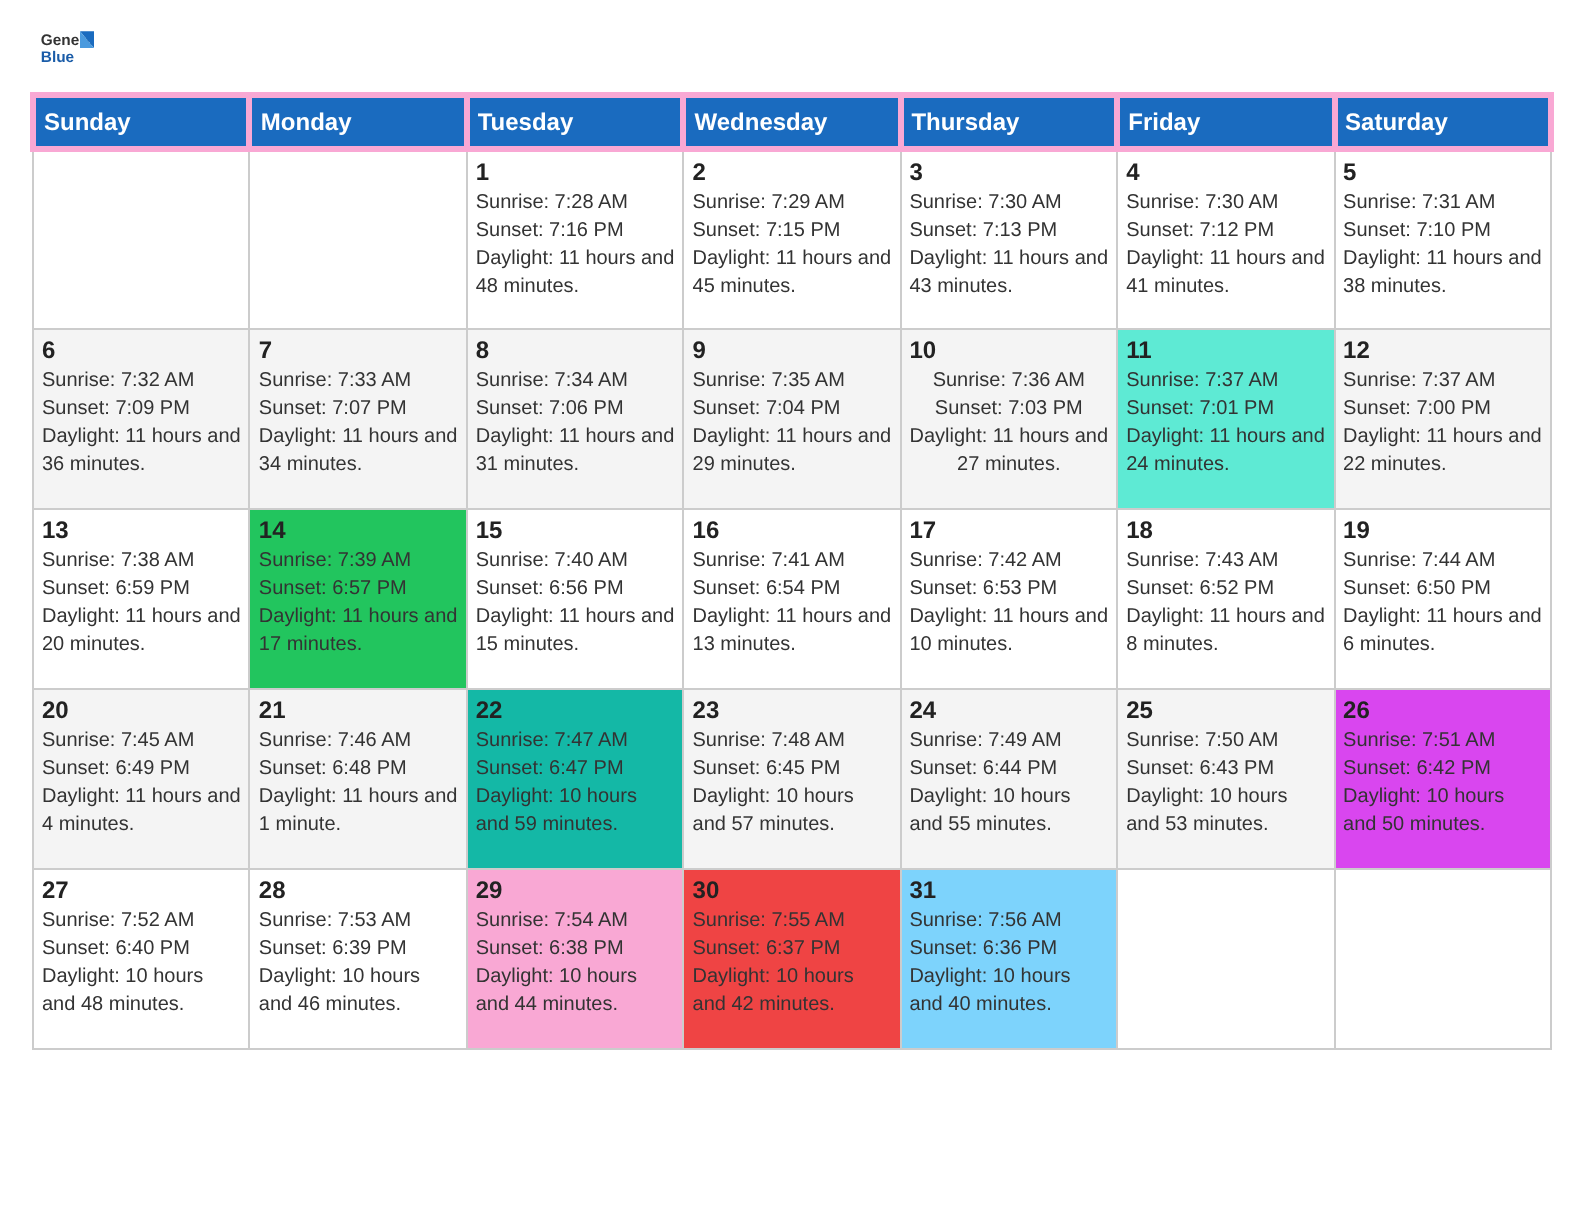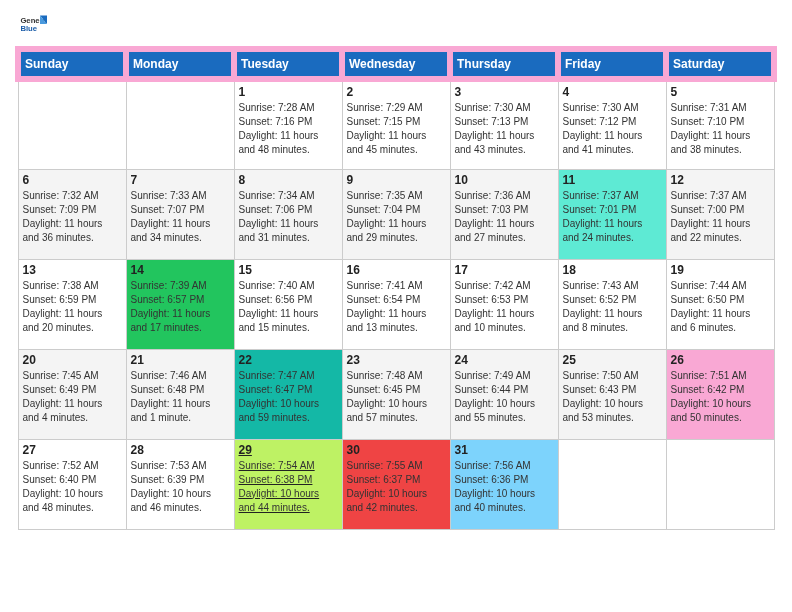--- a/index.html
+++ b/index.html
@@ -44,21 +44,21 @@
       border-collapse: collapse;
       table-layout: fixed;
     }
     .calendar th {
       background: #1a6bbf;
       color: #fff;
       font-size: 12px;
       font-weight: bold;
       padding: 5px 4px;
       text-align: left;
-      border: 6px solid #f9a8d4;
+      border: 3px solid #f9a8d4;
     }
     .calendar td {
       border: 1px solid #ccc;
       vertical-align: top;
       padding: 3px 4px;
       font-size: 10.5px;
       color: #222;
       min-height: 80px;
       height: 90px;
     }
@@ -166,21 +166,21 @@
 Daylight: 11 hours and 31 minutes.</div>
         </td>
         <td style="background: rgb(244, 244, 244);">
           <span class="day-num">9</span>
           <div class="day-info" style="white-space: pre-line;">Sunrise: 7:35 AM
 Sunset: 7:04 PM
 Daylight: 11 hours and 29 minutes.</div>
         </td>
         <td style="background: rgb(244, 244, 244);">
           <span class="day-num">10</span>
-          <div class="day-info" style="white-space: pre-line;">Sunrise: 7:36 AM
+          <div class="day-info" style="white-space: pre-line; text-align: center;">Sunrise: 7:36 AM
 Sunset: 7:03 PM
 Daylight: 11 hours and 27 minutes.</div>
         </td>
         <td style="background: #5eead4;">
           <span class="day-num">11</span>
           <div class="day-info" style="white-space: pre-line;">Sunrise: 7:37 AM
 Sunset: 7:01 PM
 Daylight: 11 hours and 24 minutes.</div>
         </td>
         <td style="background: rgb(244, 244, 244);">
@@ -264,41 +264,41 @@
           <div class="day-info" style="white-space: pre-line;">Sunrise: 7:49 AM
 Sunset: 6:44 PM
 Daylight: 10 hours and 55 minutes.</div>
         </td>
         <td style="background: rgb(244, 244, 244);">
           <span class="day-num">25</span>
           <div class="day-info" style="white-space: pre-line;">Sunrise: 7:50 AM
 Sunset: 6:43 PM
 Daylight: 10 hours and 53 minutes.</div>
         </td>
-        <td style="background: #f9a8d4; margin-left: 20px;">
+        <td style="background: #d946ef; margin-left: 20px;">
           <span class="day-num">26</span>
           <div class="day-info" style="white-space: pre-line;">Sunrise: 7:51 AM
 Sunset: 6:42 PM
 Daylight: 10 hours and 50 minutes.</div>
         </td>
       </tr>
       <tr>
         <td style="background: rgb(255, 255, 255);">
           <span class="day-num">27</span>
           <div class="day-info" style="white-space: pre-line;">Sunrise: 7:52 AM
 Sunset: 6:40 PM
 Daylight: 10 hours and 48 minutes.</div>
         </td>
         <td style="background: rgb(255, 255, 255);">
           <span class="day-num">28</span>
           <div class="day-info" style="white-space: pre-line;">Sunrise: 7:53 AM
 Sunset: 6:39 PM
 Daylight: 10 hours and 46 minutes.</div>
         </td>
-        <td style="background: #bef264; text-decoration: underline;">
+        <td style="background: #f9a8d4;">
           <span class="day-num">29</span>
           <div class="day-info" style="white-space: pre-line;">Sunrise: 7:54 AM
 Sunset: 6:38 PM
 Daylight: 10 hours and 44 minutes.</div>
         </td>
         <td style="background: #ef4444;">
           <span class="day-num">30</span>
           <div class="day-info" style="white-space: pre-line;">Sunrise: 7:55 AM
 Sunset: 6:37 PM
 Daylight: 10 hours and 42 minutes.</div>

